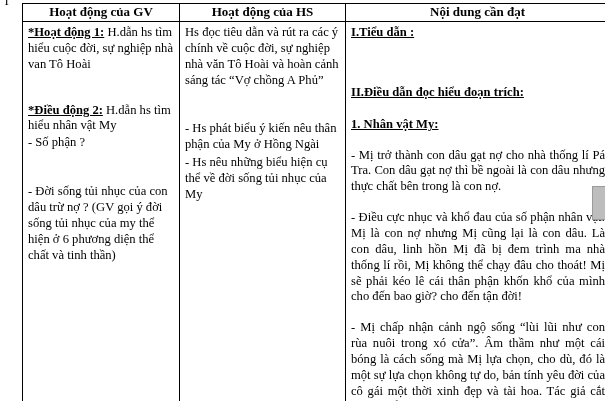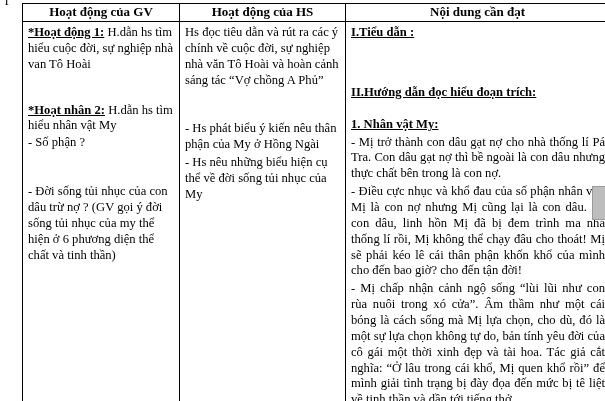--- a/index.html
+++ b/index.html
@@ -36,21 +36,21 @@
   .gv-q2 { margin-top:33px; }
 
   
   .hs-p2 { margin-top:33px; }
   .hs-p3 { margin-top:2px; }
 
   
   .nd-h1 { margin-bottom:44px; }
   .nd-h2 { margin-top:0; }
   .nd-h3 { margin-top:16px;text-decoration:underline; }
-  .nd-p { margin-top:2px; }
+  .nd-p { margin-top:15px; }
 
   .scroll-thumb {
     position:absolute; right:0; top:186px; width:13px; height:34px;
     background:#bdbdbd; border:1px solid #9a9a9a; border-right:none;
   }
 </style>
 </head>
 <body>
 
 <div class="page">
@@ -68,34 +68,34 @@
         <th>Hoạt động của GV</th>
         <th>Hoạt động của HS</th>
         <th>Nội dung cần đạt</th>
       </tr>
     </thead>
     <tbody>
       <tr>
 
         <td class="c1">
           <p><span class="b-u">*Hoạt động 1:</span><span> H.dẫn hs tìm hiểu cuộc đời, sự nghiệp nhà van Tô Hoài</span></p>
-          <p class="gv-act2"><span class="b-u">*Hoạt nhân 2:</span><span> H.dẫn hs tìm hiểu nhân vật My</span></p>
+          <p class="gv-act2"><span class="b-u">*Điều động 2:</span><span> H.dẫn hs tìm hiểu nhân vật My</span></p>
           <p class="gv-q1">- Số phận ?</p>
           <p class="gv-q2">- Đời sống tủi nhục của con dâu trừ nợ ? (GV gọi ý đời sống tủi nhục của my thể hiện ở 6 phương diện thể chất và tinh thần)</p>
         </td>
 
         <td class="c2">
           <p>Hs đọc tiêu dẫn và rút ra các ý chính về cuộc đời, sự nghiệp nhà văn Tô Hoài và hoàn cảnh sáng tác “Vợ chồng A Phủ”</p>
           <p class="hs-p2">- Hs phát biểu ý kiến nêu thân phận của My ở Hồng Ngài</p>
           <p class="hs-p3">- Hs nêu những biểu hiện cụ thể về đời sống tủi nhục của My</p>
         </td>
 
         <td class="c3">
           <p class="b-u nd-h1">I.Tiểu dẫn :</p>
-          <p class="b-u nd-h2">II.Hướng dẫn đọc hiểu đoạn trích:</p>
+          <p class="b-u nd-h2">II.Điều dẫn đọc hiểu đoạn trích:</p>
           <p class="b-u nd-h3">1. Nhân vật My:</p>
           <p class="nd-p">- Mị trở thành con dâu gạt nợ cho nhà thống lí Pá Tra. Con dâu gạt nợ thì bề ngoài là con dâu nhưng thực chất bên trong là con nợ.</p>
           <p class="nd-p">- Điều cực nhục và khổ đau của số phận nhân vật: Mị là con nợ nhưng Mị cũng lại là con dâu. Là con dâu, linh hồn Mị đã bị đem trình ma nhà thống lí rồi, Mị không thể chạy đâu cho thoát! Mị sẽ phải kéo lê cái thân phận khốn khổ của mình cho đến bao giờ? cho đến tận đời!</p>
           <p class="nd-p">- Mị chấp nhận cảnh ngộ sống “lùi lũi như con rùa nuôi trong xó cửa”. Âm thầm như một cái bóng là cách sống mà Mị lựa chọn, cho dù, đó là một sự lựa chọn không tự do, bản tính yêu đời của cô gái một thời xinh đẹp và tài hoa. Tác giả cắt nghĩa: “Ở lâu trong cái khổ, Mị quen khổ rồi” để mình giải tình trạng bị đày đọa đến mức bị tê liệt về tinh thần và dần tới tiếng thở</p>
         </td>
 
       </tr>
     </tbody>
   </table>
 

